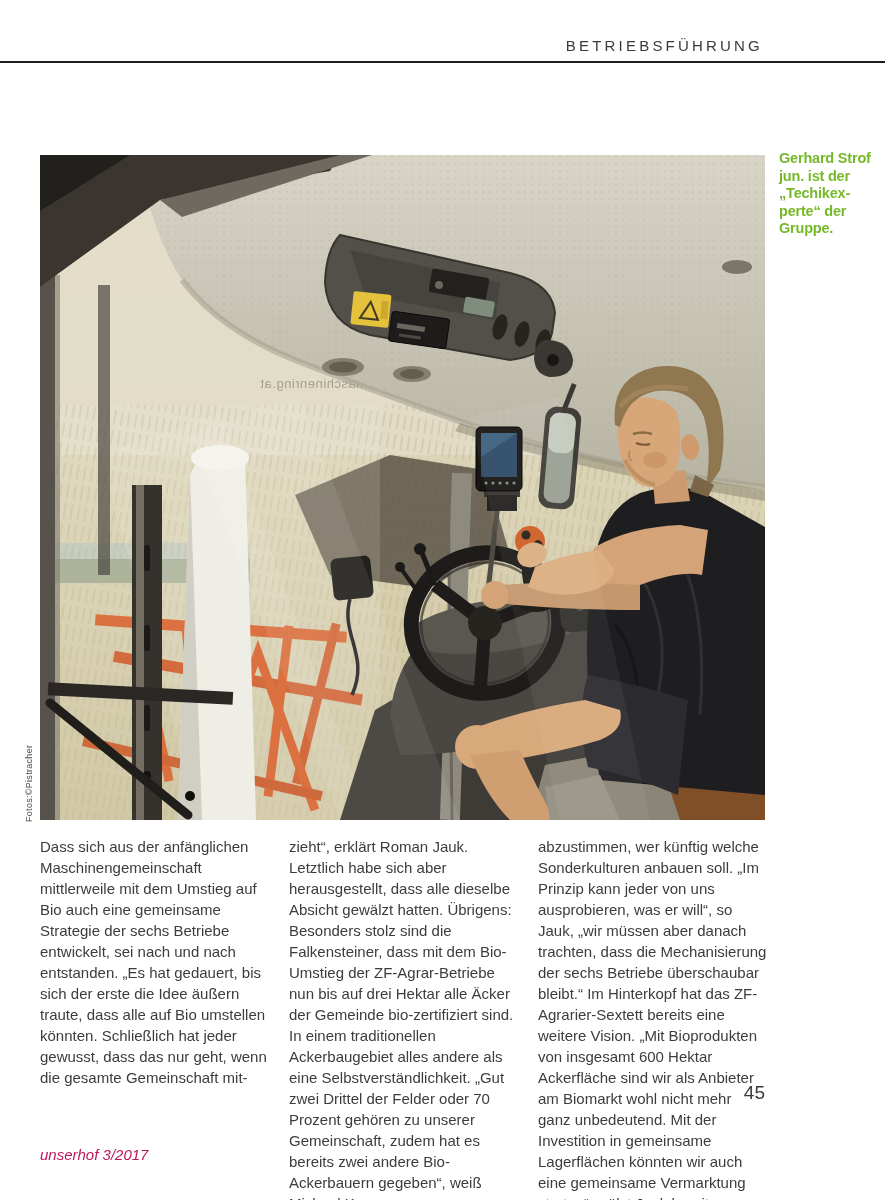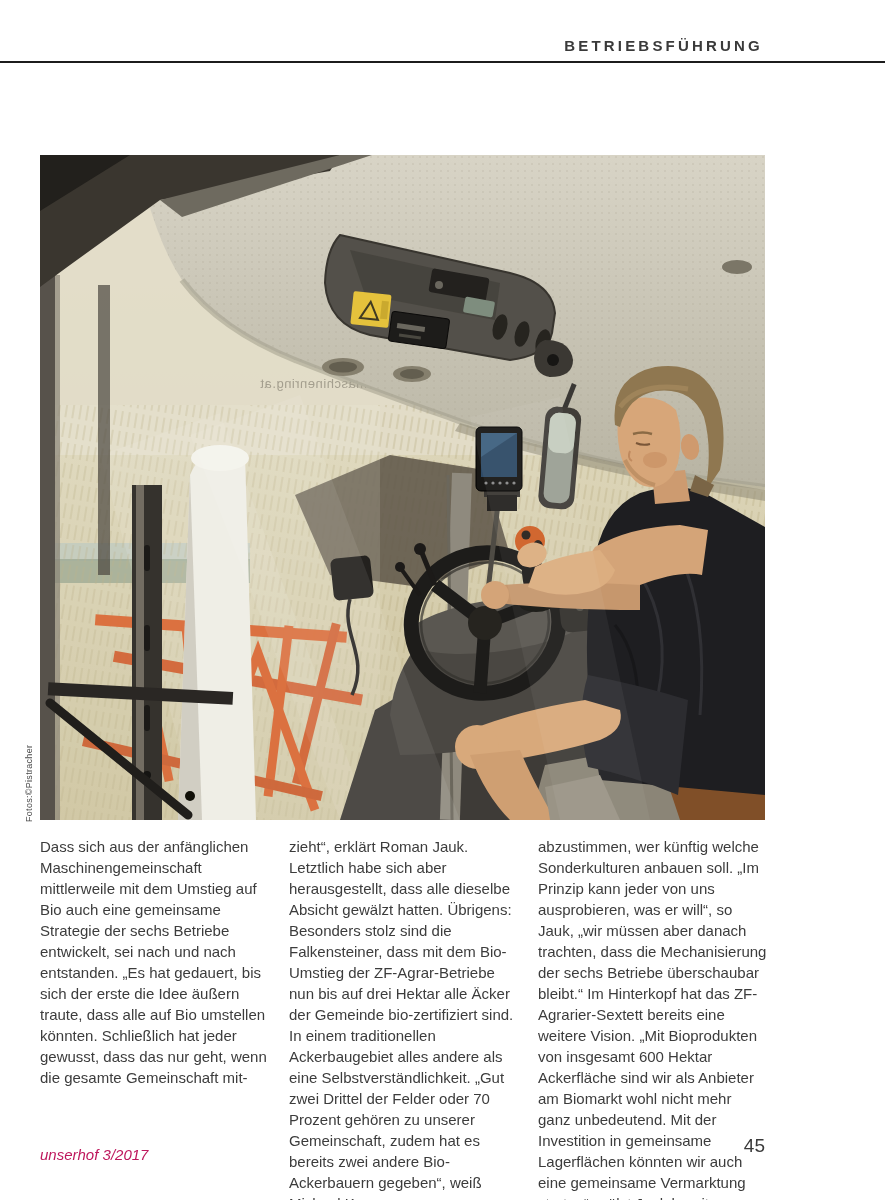--- a/index.html
+++ b/index.html
@@ -1,31 +1,31 @@
 <!DOCTYPE html>
 <html lang="de"><head>
 <meta charset="utf-8">
 <style>
   html,body{margin:0;padding:0;background:#ffffff;}
   .page{position:relative;width:889px;height:1200px;background:#ffffff;overflow:hidden;
         font-family:"Liberation Sans",sans-serif;color:#3c3c3c;}
   .kicker{position:absolute;top:37px;right:126px;font-size:15px;letter-spacing:3.2px;
-          color:#3a3a3a;font-weight:700;}
+          color:#3a3a3a;font-weight:400;}
   .head-rule{position:absolute;top:61px;left:0;width:885px;height:2px;background:#1c1c1c;}
   .photo{position:absolute;left:40px;top:155px;width:725px;height:665px;}
   .photo svg{display:block;width:725px;height:665px;}
   .credit{position:absolute;left:24px;top:822px;transform-origin:0 0;transform:rotate(-90deg);
           font-size:9px;color:#4a4a4a;letter-spacing:.3px;white-space:nowrap;}
   .caption{position:absolute;left:779px;top:150px;width:106px;font-weight:bold;
            font-size:14.5px;line-height:17.5px;white-space:pre-line;letter-spacing:-.2px;}
   .columns{position:absolute;left:40px;top:836px;width:728px;display:flex;gap:19px;}
   .col{width:230px;font-size:15px;line-height:21px;color:#3c3c3c;text-align:left;}
   .col p{margin:0 0 21px 0;}
   .footer-journal{position:absolute;left:40px;top:1146px;font-style:italic;font-size:15px;color:#be185d;}
-  .page-number{position:absolute;top:1135px;right:124px;font-size:19px;color:#3a3a3a;}
+  .page-number{position:absolute;top:1082px;right:124px;font-size:19px;color:#3a3a3a;}
 </style>
 </head>
 <body>
 
 <div class="page">
 
   <div class="kicker">BETRIEBSFÜHRUNG</div>
   <div class="head-rule"></div>
 
   <figure class="photo" style="margin:0">
@@ -245,20 +245,25 @@
 
       <g>
         <polygon points="150,280 260,240 420,665 300,665" fill="#ffffff" opacity=".08"></polygon>
         <polygon points="430,262 520,242 610,665 520,665" fill="#ffffff" opacity=".05"></polygon>
       </g>
     </svg>
   </figure>
 
   <div class="credit">Fotos:©Pistracher</div>
 
+  <aside class="caption" style="color: rgb(118, 184, 42);">Gerhard Strof
+jun. ist der
+„Techikex-
+perte“ der
+Gruppe.</aside>
 
   <main class="columns">
     <div class="col">
         <p>Dass sich aus der anfänglichen Maschinengemeinschaft mittlerweile mit dem Umstieg auf Bio auch eine gemeinsame Strategie der sechs Betriebe entwickelt, sei nach und nach entstanden. „Es hat gedauert, bis sich der erste die Idee äußern traute, dass alle auf Bio umstellen könnten. Schließlich hat jeder gewusst, dass das nur geht, wenn die gesamte Gemeinschaft mit-</p>
       </div>
     <div class="col">
         <p>zieht“, erklärt Roman Jauk. Letztlich habe sich aber herausgestellt, dass alle dieselbe Absicht gewälzt hatten. Übrigens: Besonders stolz sind die Falkensteiner, dass mit dem Bio-Umstieg der ZF-Agrar-Betriebe nun bis auf drei Hektar alle Äcker der Gemeinde bio-zertifiziert sind. In einem traditionellen Ackerbaugebiet alles andere als eine Selbstverständlichkeit. „Gut zwei Drittel der Felder oder 70 Prozent gehören zu unserer Gemeinschaft, zudem hat es bereits zwei andere Bio-Ackerbauern gegeben“, weiß Michael Kramer.</p>
       </div>
     <div class="col">
         <p>abzustimmen, wer künftig welche Sonderkulturen anbauen soll. „Im Prinzip kann jeder von uns ausprobieren, was er will“, so Jauk, „wir müssen aber danach trachten, dass die Mechanisierung der sechs Betriebe überschaubar bleibt.“ Im Hinterkopf hat das ZF-Agrarier-Sextett bereits eine weitere Vision. „Mit Bioprodukten von insgesamt 600 Hektar Ackerfläche sind wir als Anbieter am Biomarkt wohl nicht mehr ganz unbedeutend. Mit der Investition in gemeinsame Lagerflächen könnten wir auch eine gemeinsame Vermarktung starten“, wälzt Jauk bereits nächste Pläne.</p>

